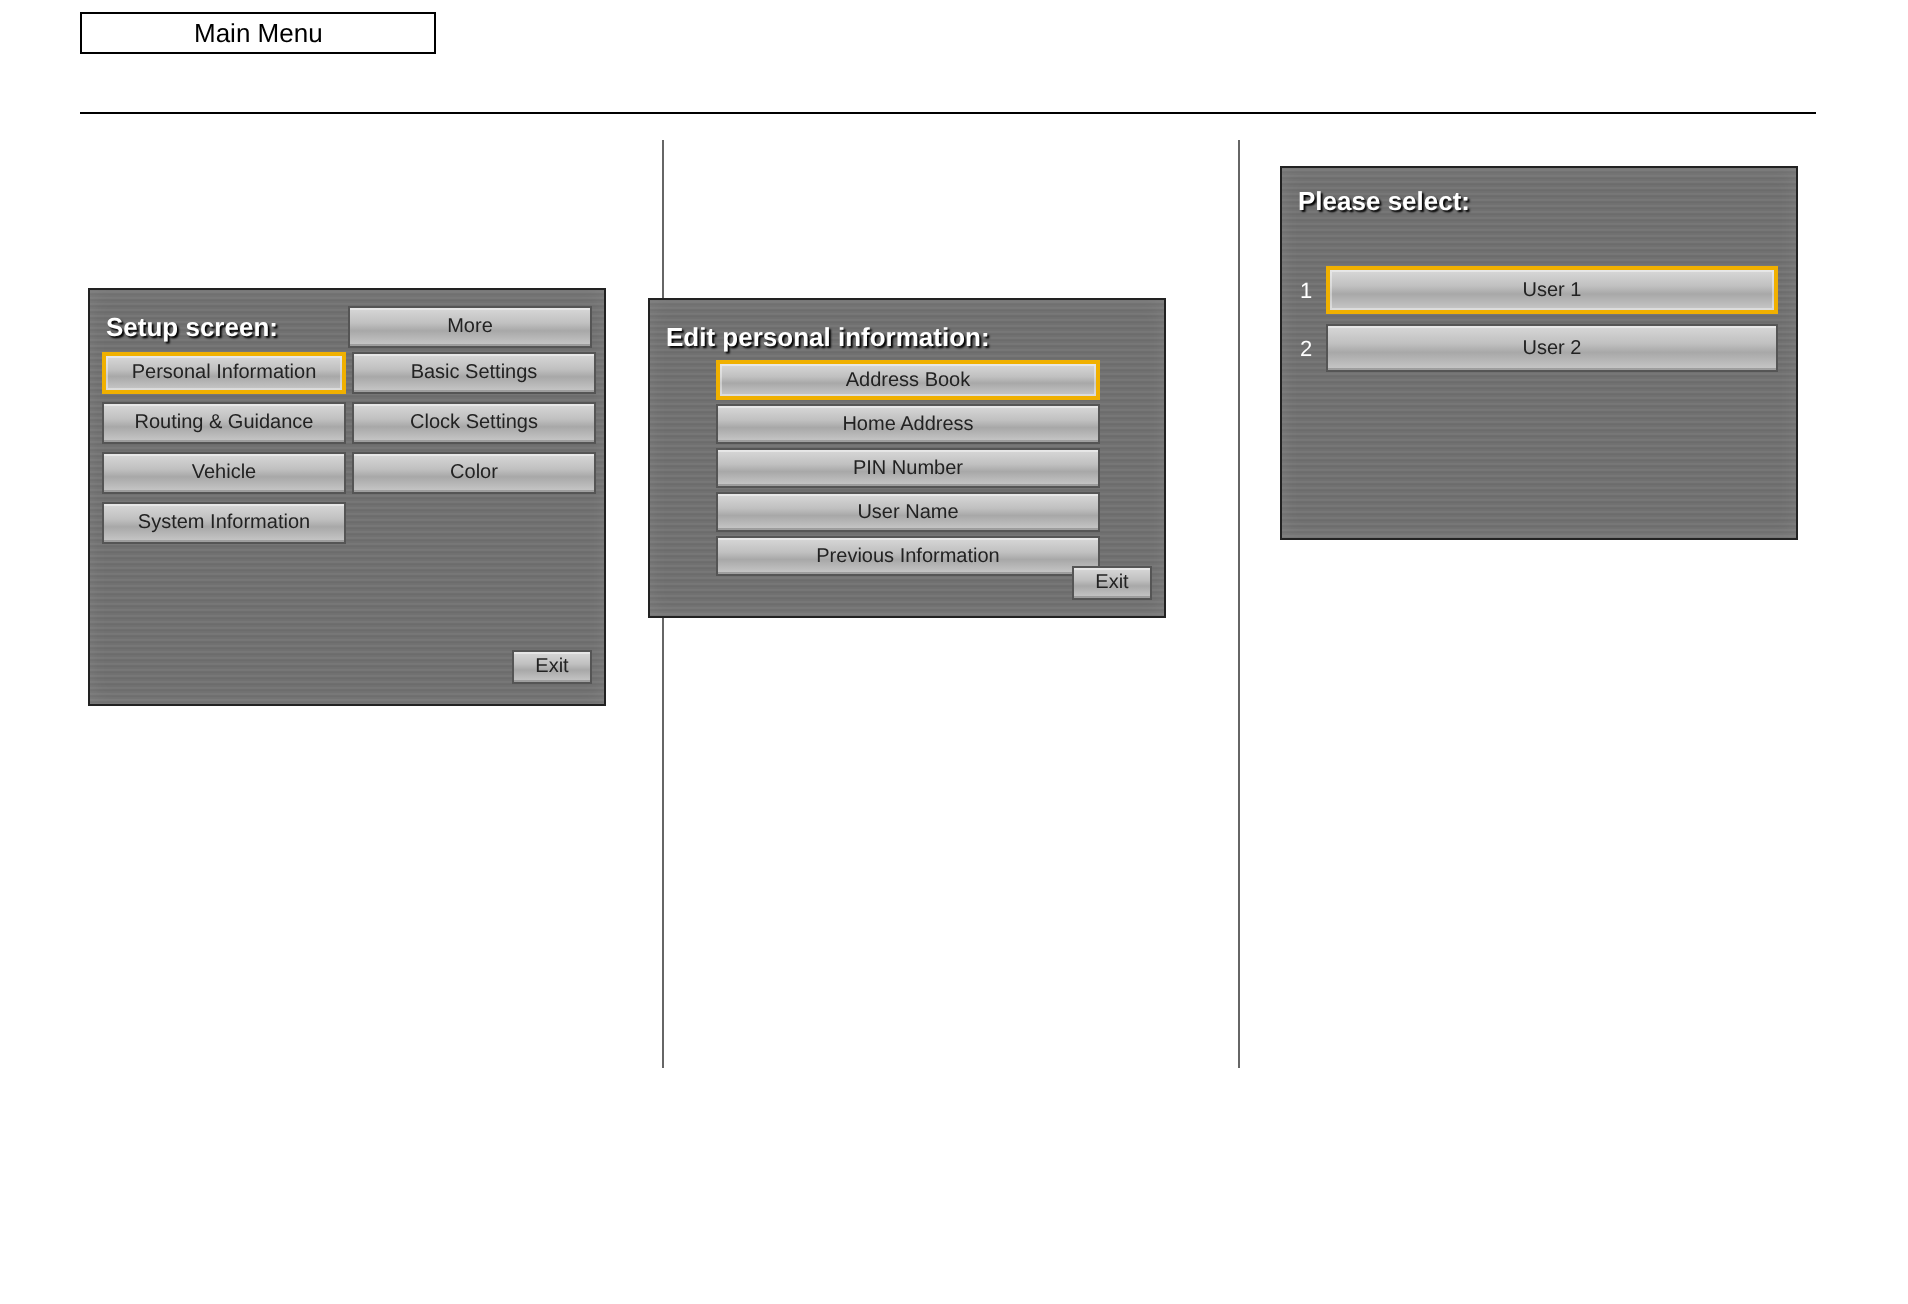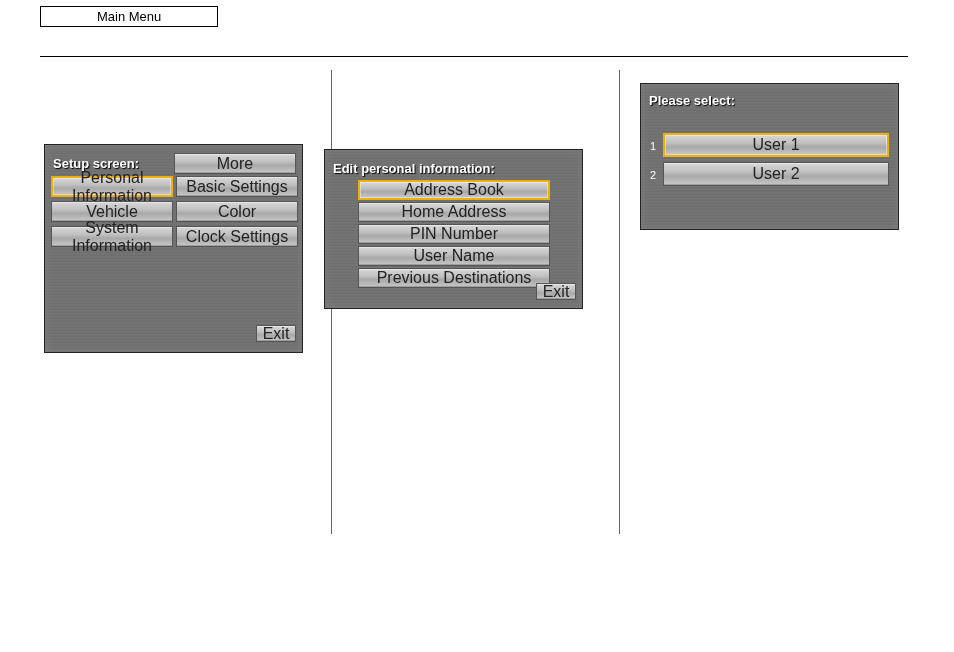--- a/index.html
+++ b/index.html
@@ -59,21 +59,21 @@
     .screen-title {
       color: #fff;
       font-size: 13px;
       font-weight: bold;
       text-shadow: 1px 1px 1px #000;
     }
     .btn {
       background: linear-gradient(180deg, #d8d8d8 0%, #c0c0c0 40%, #a8a8a8 60%, #c8c8c8 100%);
       border: 1px solid #555;
       box-shadow: inset 0 1px 0 rgba(255,255,255,0.4), inset 0 -1px 0 rgba(0,0,0,0.2);
-      font-size: 16px;
+      font-size: 10px;
       color: #222;
       text-align: center;
       display: flex;
       align-items: center;
       justify-content: center;
       cursor: pointer;
     }
     .btn-sel {
       border: 2px solid #f0b000;
       box-shadow: inset 0 0 0 1px rgba(255,255,255,0.4);
@@ -148,21 +148,21 @@
       bottom: 6px;
       right: 6px;
       width: 40px;
       height: 17px;
     }
     
     #screen3 {
       top: 83px;
       left: 640px;
       width: 259px;
-      height: 147px;
+      height: 187px;
     }
     #screen3 .screen-title {
       position: absolute;
       top: 9px;
       left: 8px;
     }
     #screen3 .list {
       position: absolute;
       top: 49px;
       left: 22px;
@@ -180,40 +180,41 @@
 <div class="hr-line"></div>
 <div class="divider1"></div>
 <div class="divider2"></div>
 
 <div id="screen1" class="screen brushed">
   <div class="screen-title">Setup screen:</div>
   <div class="btn more-btn">More</div>
   <div class="grid">
     <div class="col1">
       <div class="btn btn-sel">Personal Information</div>
+      <div class="btn">Routing &amp; Guidance</div>
       <div class="btn">Vehicle</div>
       <div class="btn">System Information</div>
     </div>
     <div class="col2">
       <div class="btn">Basic Settings</div>
+      <div class="btn">Clock Settings</div>
       <div class="btn">Color</div>
-      <div class="btn">Clock Settings</div>
     </div>
   </div>
   <div class="btn exit-btn">Exit</div>
 </div>
 
 <div id="screen2" class="screen brushed">
   <div class="screen-title">Edit personal information:</div>
   <div class="list">
     <div class="btn btn-sel">Address Book</div>
     <div class="btn">Home Address</div>
     <div class="btn">PIN Number</div>
     <div class="btn">User Name</div>
-    <div class="btn">Previous Destinations</div>
+    <div class="btn">Previous Information</div>
   </div>
   <div class="btn exit-btn">Exit</div>
 </div>
 
 <div id="screen3" class="screen brushed">
   <div class="screen-title">Please select:</div>
   <div class="num-label" style="top:56px; left:9px;">1</div>
   <div class="num-label" style="top:85px; left:9px;">2</div>
   <div class="list">
     <div class="btn btn-sel">User 1</div>

